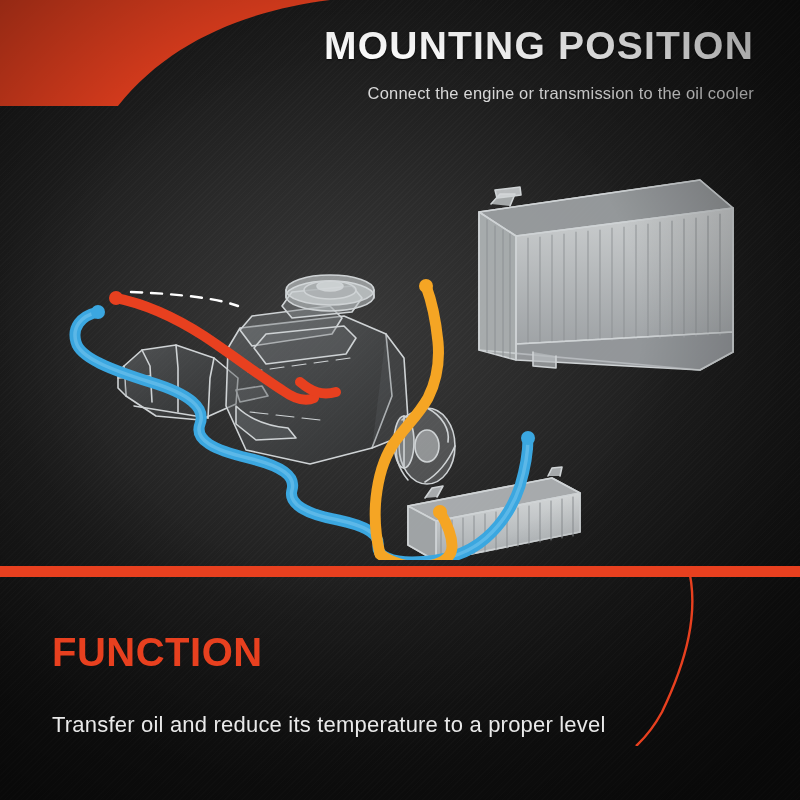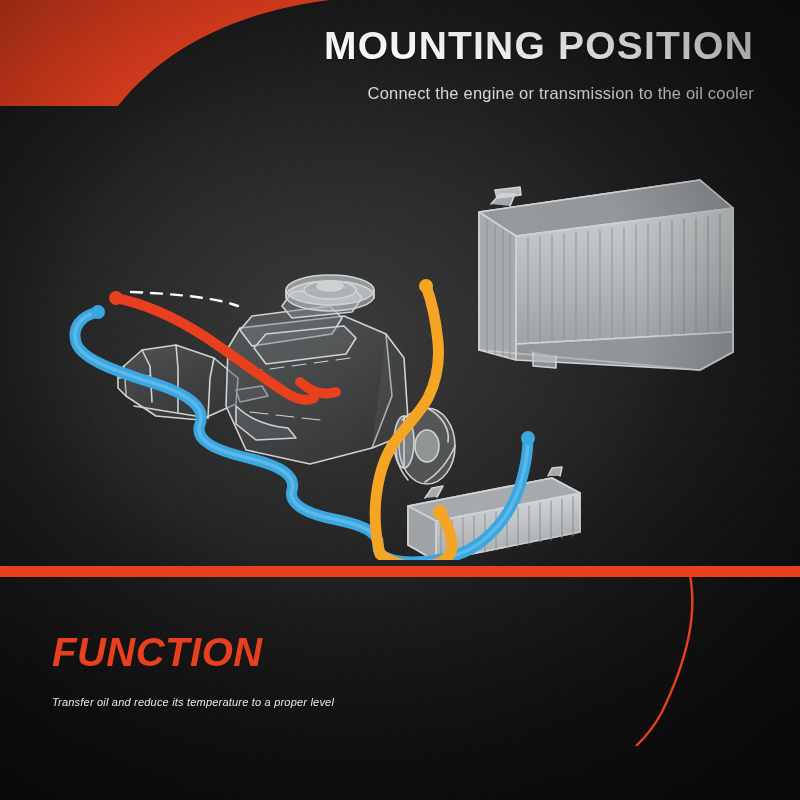--- a/index.html
+++ b/index.html
@@ -78,35 +78,34 @@
     top: 566px;
     height: 180px;
     pointer-events: none;
   }
 
   
   .bottom {
     position: absolute;
     left: 52px;
     top: 632px;
-    font-style: italic;
   }
   .bottom-title {
     color: #e8401f;
     font-size: 40px;
     font-weight: 700;
     letter-spacing: .5px;
     line-height: 1;
     margin: 0;
   }
   .bottom-sub {
     color: #e9e9e9;
-    font-size: 11px;
+    font-size: 22px;
     font-weight: 400;
-    margin-top: 24px;
+    margin-top: 40px;
     letter-spacing: .2px;
   }
 
   
   .illus {
     position: absolute;
     left: 0; top: 120px;
     width: 800px; height: 440px;
   }
 </style>

